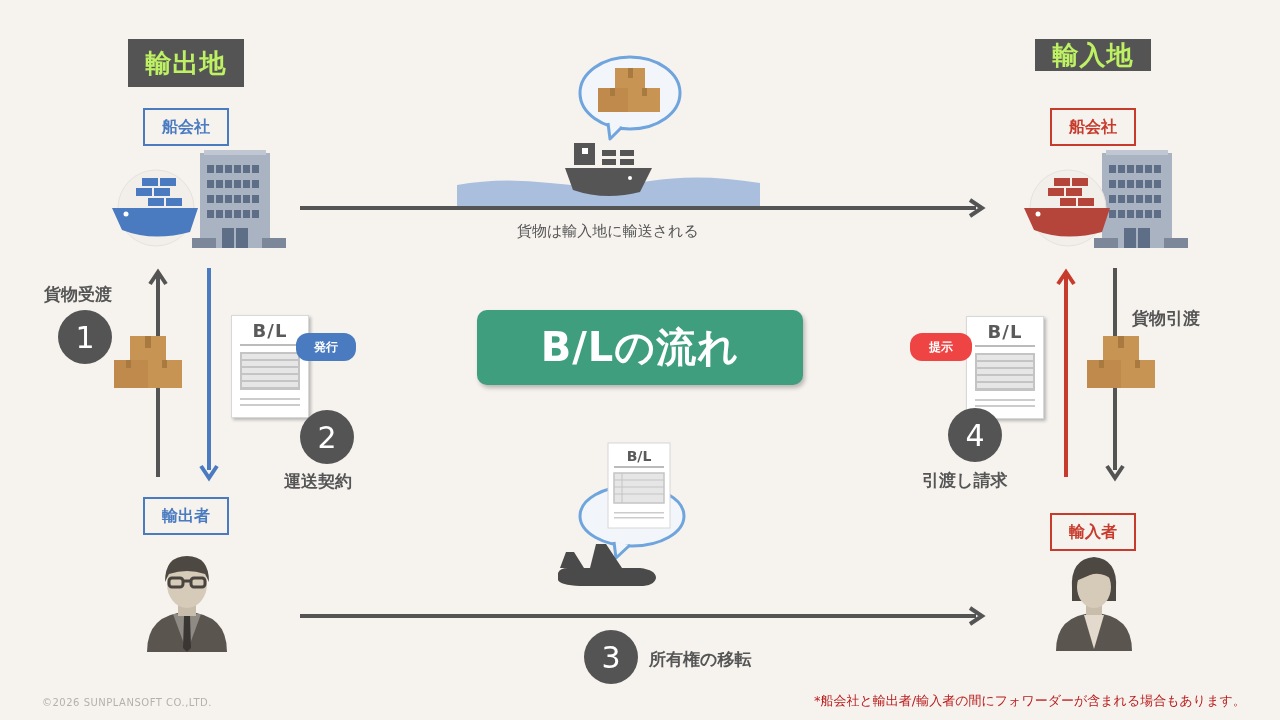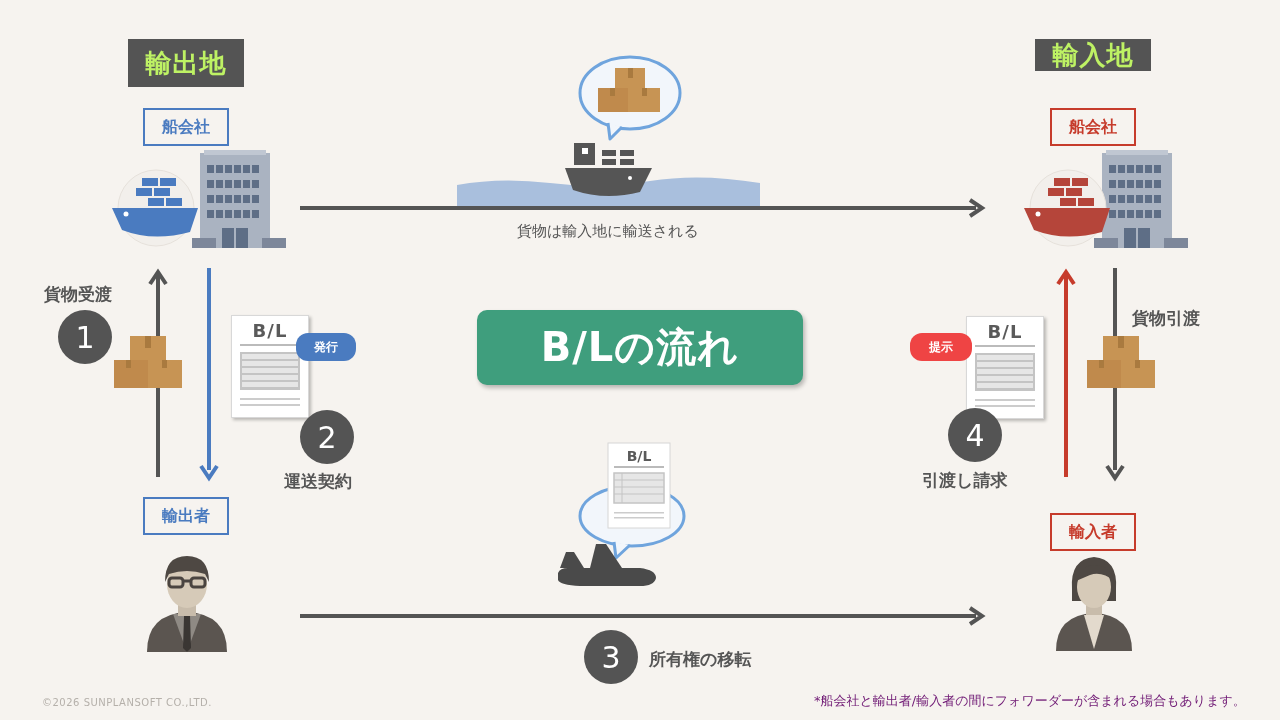--- a/index.html
+++ b/index.html
@@ -10,21 +10,21 @@
   .entity-label { border: 2px solid; background: #fff; font-weight: bold; font-size: 16px; display: flex; align-items: center; justify-content: center; }
   .blue-lbl { border-color: #4a7bc0; color: #4a7bc0; background: #f6f3ef; }
   .red-lbl { border-color: #c63b2b; color: #c63b2b; background: #f6f3ef; }
   .step-circle { width: 54px; height: 54px; border-radius: 50%; background: #545454; color: #fff; font-size: 30px; display: flex; align-items: center; justify-content: center; }
   .step-label { font-size: 17px; font-weight: bold; color: #555; white-space: nowrap; }
   .hline { height: 4px; background: #545454; }
   .title-box { background: #3f9e7d; border-radius: 10px; color: #fff; font-weight: bold; font-size: 40px; display: flex; align-items: center; justify-content: center; box-shadow: 2px 3px 4px rgba(0,0,0,0.25); letter-spacing: 1px; }
   .badge { border-radius: 12px; color: #fff; font-weight: bold; font-size: 12px; display: flex; align-items: center; justify-content: center; }
   .caption { font-size: 15px; color: #555; white-space: nowrap; }
   .footer-copy { font-size: 10px; color: #b5b0aa; letter-spacing: 0.5px; }
-  .footer-note { font-size: 13px; color: #701a75; }
+  .footer-note { font-size: 13px; color: #b91c1c; }
 </style>
 </head>
 <body>
 
 <div class="abs region-title" style="left:128px;top:27px;width:116px;height:48px;">輸出地</div>
 <div class="abs region-title" style="left:1035px;top:27px;width:116px;height:32px;">輸入地</div>
 
 <div class="abs entity-label blue-lbl" style="left:143px;top:108px;width:86px;height:38px;">船会社</div>
 <div class="abs entity-label red-lbl" style="left:1050px;top:108px;width:86px;height:38px;">船会社</div>
 <div class="abs entity-label blue-lbl" style="left:143px;top:497px;width:86px;height:38px;">輸出者</div>

